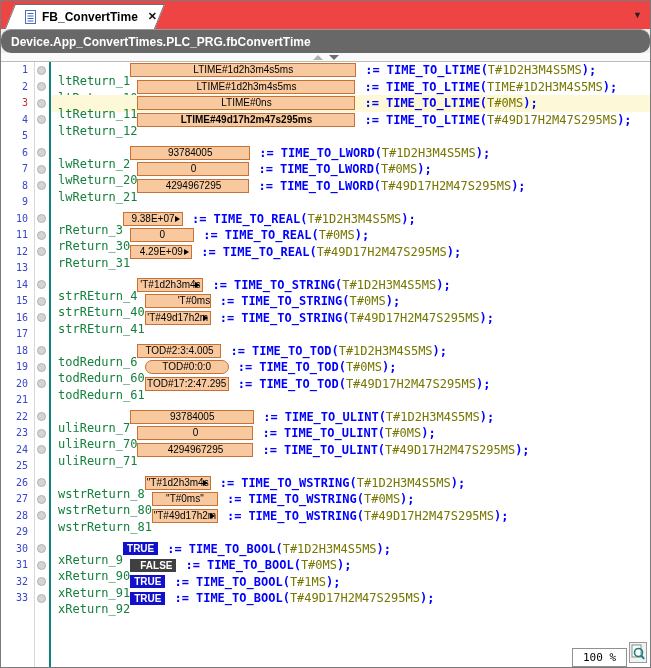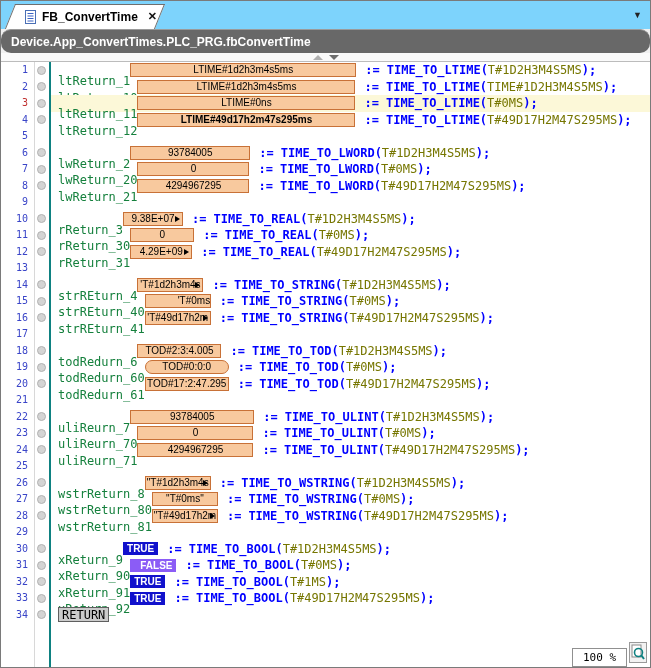--- a/index.html
+++ b/index.html
@@ -2,21 +2,21 @@
 <html><head>
 <meta charset="utf-8">
 <style>
   * { margin:0; padding:0; box-sizing:border-box; }
   body { background:#d8d8d8; font-family:"Liberation Sans", sans-serif; }
   .window {
     position:relative; width:651px; height:668px;
     background:#f0f0f0; border:1px solid #7a7a7a; overflow:hidden;
   }
   
-  .tabbar { position:relative; height:28px; background:#7dd3fc; }
+  .tabbar { position:relative; height:28px; background:#ef4444; }
   .tab {
     position:absolute; left:14px; top:3px; height:25px; padding:0 8px 0 10px;
     display:flex; align-items:center; gap:6px;
   }
   .tab::before {
     content:""; position:absolute; inset:0; background:#ffffff;
     border:1px solid #6e6e6e; border-bottom:none;
     transform:skewX(-22deg); transform-origin:top right;
   }
   .tab > * { position:relative; z-index:1; }
@@ -61,21 +61,21 @@
   }
   .varrow {
     position:absolute; right:2px; top:3px; width:0; height:0;
     border-top:3.5px solid transparent; border-bottom:3.5px solid transparent; border-left:5px solid #000;
   }
   .chip {
     display:inline-block; height:13px; line-height:13px; vertical-align:middle; padding:0 4px;
     font-family:"Liberation Sans", sans-serif; font-size:10px; font-weight:bold; color:#ffffff;
   }
   .chip.t { background:#1111cc; }
-  .chip.f { background:#8b5cf6;padding-left:10px; }
+  .chip.f { background:#404040;padding-left:10px; }
   .retchip { background:#cbcbcb; border:1px solid #5f5f5f; color:#000; padding:0 3px; height:15px; line-height:14px; display:inline-block; }
   .op { color:#0000ff; font-weight:bold; margin-left:9px; margin-right:7px; }
   .kw { color:#0000ff; font-weight:bold; }
   .pn { color:#0000ff; font-weight:bold; }
   .lit { color:#767600; }
   
   .zoombox {
     position:absolute; right:23px; bottom:0; width:55px; height:19px;
     background:#ffffff; border:1px solid #909090; text-align:center;
     font-size:11px; color:#000; line-height:17px; cursor:pointer;
@@ -538,29 +538,20 @@
           <span class="body">
             <span class="var">xReturn_92</span>
             <span class="chip t">TRUE</span>
             <span class="op">:=</span>
             <span class="kw">TIME_TO_BOOL</span>
             <span class="pn">(</span>
             <span class="lit">T#49D17H2M47S295MS</span>
             <span class="pn">);</span>
           </span>
         </div>
-        <div class="line">
-          <span class="ln">34</span>
-          <span class="gut">
-            <span class="bullet"></span>
-          </span>
-          <span class="body">
-            <span class="retchip">RETURN</span>
-          </span>
-        </div>
       </div>
 
     <div class="zoombox">100 %</div>
     <div class="magbtn">
       <span style="display:inline-flex;">
         <svg width="14" height="17" aria-hidden="true">
           <rect x="1" y="1" width="9" height="12" fill="#ffffff" stroke="#8a8a8a"></rect>
           <circle cx="7.5" cy="8.5" r="4" fill="none" stroke="#0e8181" stroke-width="1.6"></circle>
           <line x1="10.5" y1="11.5" x2="13" y2="15" stroke="#0e8181" stroke-width="2"></line>
         </svg>

